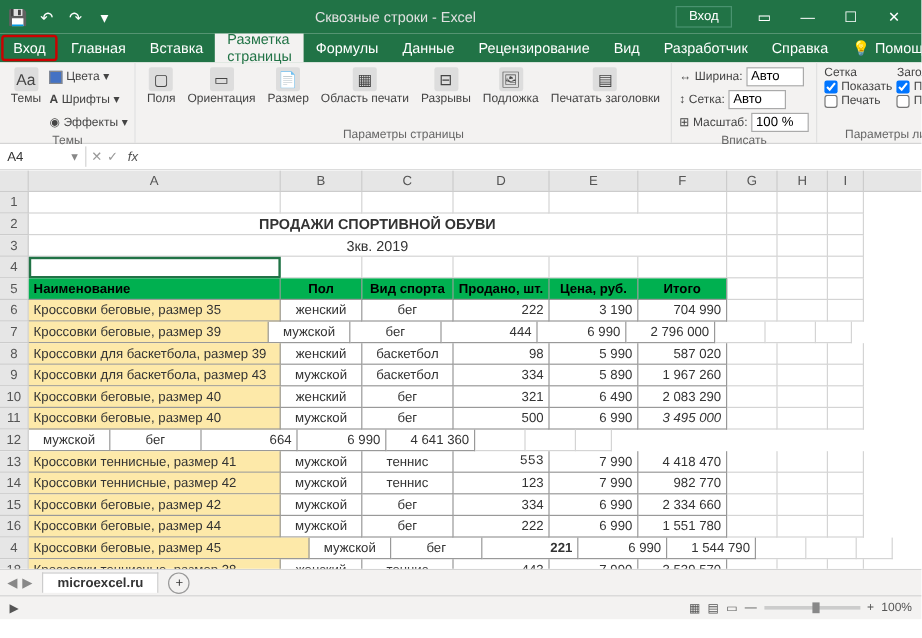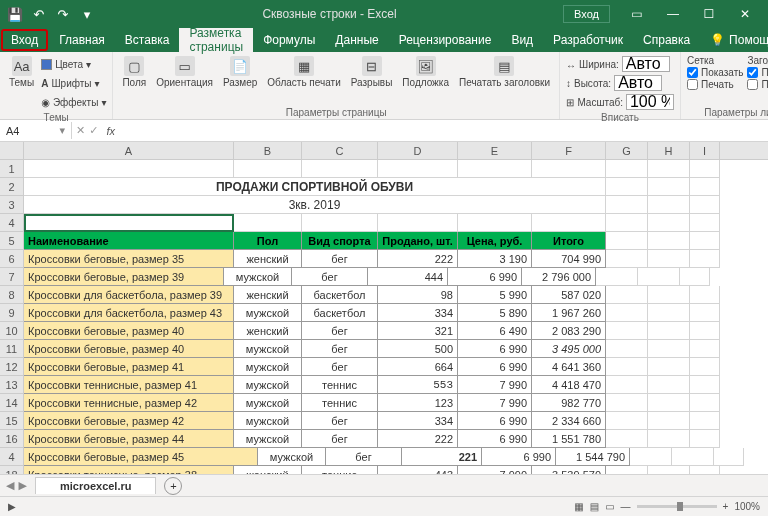--- a/index.html
+++ b/index.html
@@ -25,21 +25,21 @@
 
 .ribbon { height: 68px; background: #f3f2f1; border-bottom: 1px solid #d4d4d4; display: flex; font-size: 10px; color: #444; }
 .group { border-right: 1px solid #e1e1e1; padding: 3px 6px 1px; display: flex; flex-direction: column; justify-content: space-between; }
 .group-label { text-align: center; font-size: 10px; color: #666; margin-top: 1px; white-space: nowrap; }
 .group-body { display: flex; gap: 4px; align-items: flex-start; flex: 1; }
 .vbtn { display: flex; flex-direction: column; align-items: center; gap: 1px; padding: 1px 3px; cursor: pointer; font-size: 10px; white-space: nowrap; }
 .vbtn .ico { width: 20px; height: 20px; background: #ddd; border-radius: 2px; display:flex; align-items:center; justify-content:center; font-size:13px; }
 .small-stack { display: flex; flex-direction: column; gap: 1px; font-size: 10px; }
 .small-stack .row { display: flex; align-items: center; gap: 3px; white-space: nowrap; cursor:pointer; }
 .small-stack .row .sq { width:11px; height:11px; border:1px solid #888; display:inline-block;}
-.input-tiny { width: 48px; height: 16px; border: 1px solid #aaa; font-size: 16px; background:#fff; padding:0 3px; }
+.input-tiny { width: 48px; height: 16px; border: 1px solid #aaa; font-size: 11px; background:#fff; padding:0 3px; }
 .cb { display:flex; align-items:center; gap:3px; font-size:10px; white-space:nowrap; }
 .cb input { width:11px; height:11px;}
 
 
 .namebar { height: 22px; border-bottom: 1px solid #d4d4d4; display: flex; align-items: center; background: #fff; }
 .namebox { width: 72px; border-right: 1px solid #d4d4d4; padding: 2px 6px; font-size: 11px; display:flex; justify-content:space-between; align-items:center;}
 .fbar-btns { display: flex; padding: 0 4px; gap: 4px; color: #999; }
 .fxlabel { font-style: italic; font-size: 11px; padding: 0 4px; color:#555;}
 .formula-input { flex: 1; padding: 2px 4px; font-size: 11px; border:none; }
 
@@ -56,21 +56,21 @@
 .cell.right { text-align: right; }
 .cell.yellow { background: #fde9a9; }
 .cell.green { background: #00b050; color: #000; font-weight: bold; }
 .cell.title { font-weight: bold; font-size:12px; text-align:center; }
 .cell.data-r { border-right:1px solid #999; border-bottom:1px solid #999; }
 .selcell { border: 2px solid #217346; }
 
 
 .sheetbar { height: 22px; border-top: 1px solid #d4d4d4; background: #f3f2f1; display: flex; align-items: center; font-size: 11px; padding: 0 6px; gap:8px;}
 .sheetbar .nav { color:#888; display:flex; gap:4px;}
-.sheettab { background: #fff; border: 1px solid #ccc; border-bottom: none; padding: 2px 24px; font-weight:bold; cursor:pointer;}
+.sheettab { background: #fff; border: 1px solid #ccc; border-bottom: none; padding: 2px 12px; font-weight:bold; cursor:pointer;}
 .addsheet { width:18px; height:18px; border:1px solid #999; border-radius:50%; display:flex; align-items:center; justify-content:center; cursor:pointer;}
 
 
 .statusbar { height: 20px; background: #f3f2f1; border-top: 1px solid #d4d4d4; display: flex; align-items: center; justify-content: space-between; padding: 0 8px; font-size: 10px; color:#555;}
 .statusbar .right { display:flex; gap:6px; align-items:center;}
 .zoomslider { width:80px; height:3px; background:#ccc; position:relative;}
 .zoomslider::after { content:''; position:absolute; left:50%; top:-3px; width:6px; height:9px; background:#888;}
 </style>
 </head>
 <body>
@@ -162,21 +162,21 @@
   <div class="group">
     <div class="group-body">
       <div class="small-stack">
         <div class="row">
             <span>↔</span>
             <span>Ширина:</span>
             <input class="input-tiny" value="Авто" style="">
           </div>
         <div class="row">
             <span>↕</span>
-            <span>Высота:</span>
+            <span>Сетка:</span>
             <input class="input-tiny" value="Авто" style="">
           </div>
         <div class="row">
             <span>⊞</span>
             <span>Масштаб:</span>
             <input class="input-tiny" value="100 %" style="">
           </div>
       </div>
     </div>
     <div class="group-label">Вписать</div>
@@ -355,21 +355,20 @@
         <div class="cell data-r center" style="width: 76px;">бег</div>
         <div class="cell data-r right" style="width: 80px;">500</div>
         <div class="cell data-r right" style="width: 74px;">6 990</div>
         <div class="cell data-r right" style="width: 74px; font-style: italic;">3 495 000</div>
         <div class="cell " style="width: 42px;"></div>
         <div class="cell " style="width: 42px;"></div>
         <div class="cell " style="width: 30px;"></div>
       </div>
       <div class="row">
         <div class="rh">12</div>
-        <div class="cell data-r yellow" style="width: 210px;">Кроссовки беговые, размер 41</div>
         <div class="cell data-r center" style="width: 68px;">мужской</div>
         <div class="cell data-r center" style="width: 76px;">бег</div>
         <div class="cell data-r right" style="width: 80px;">664</div>
         <div class="cell data-r right" style="width: 74px;">6 990</div>
         <div class="cell data-r right" style="width: 74px;">4 641 360</div>
         <div class="cell " style="width: 42px;"></div>
         <div class="cell " style="width: 42px;"></div>
         <div class="cell " style="width: 30px;"></div>
       </div>
       <div class="row">

